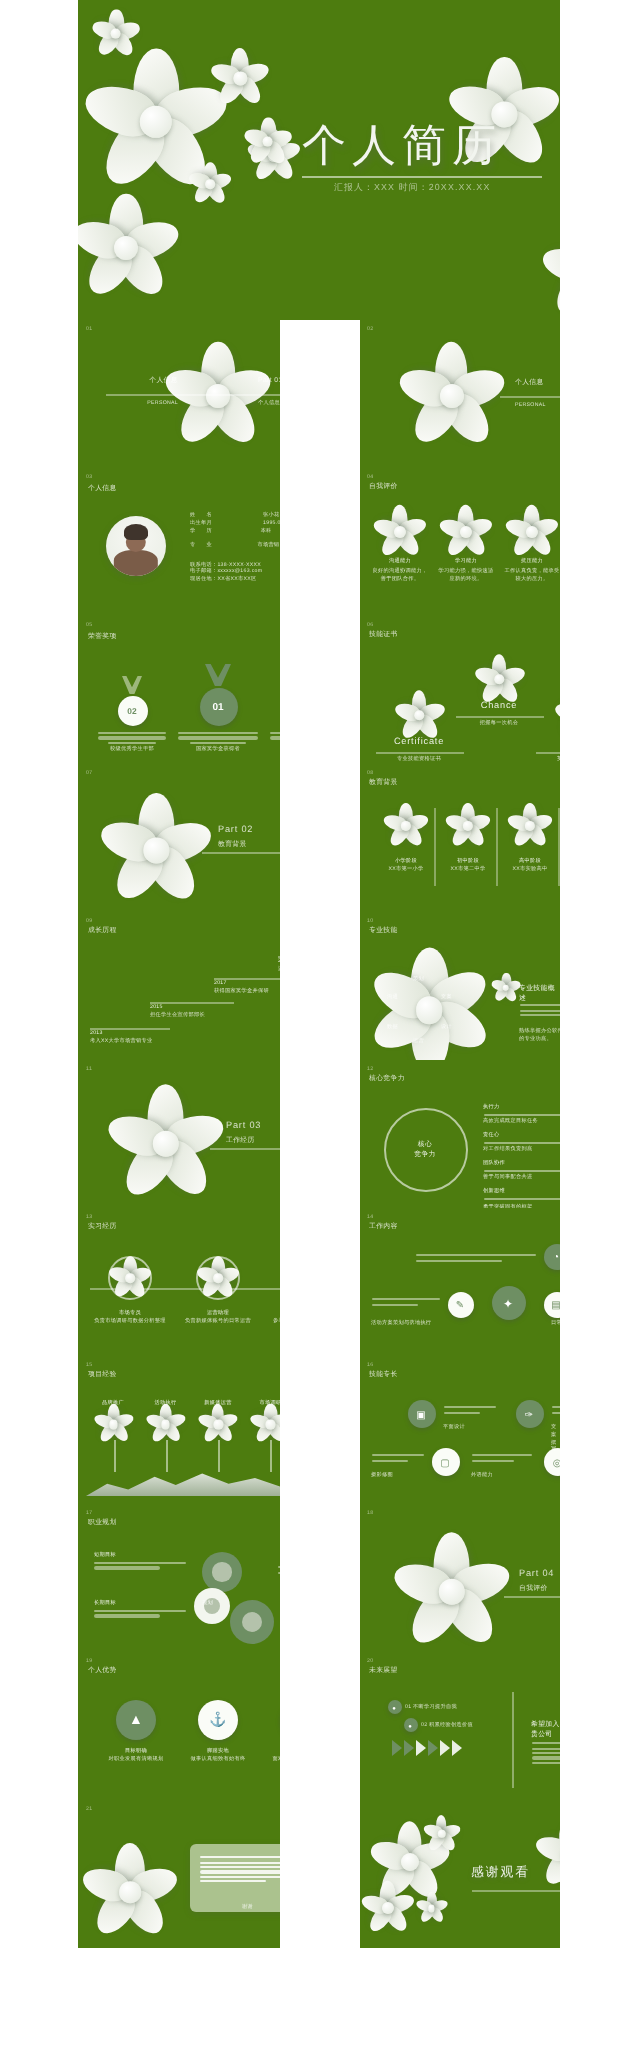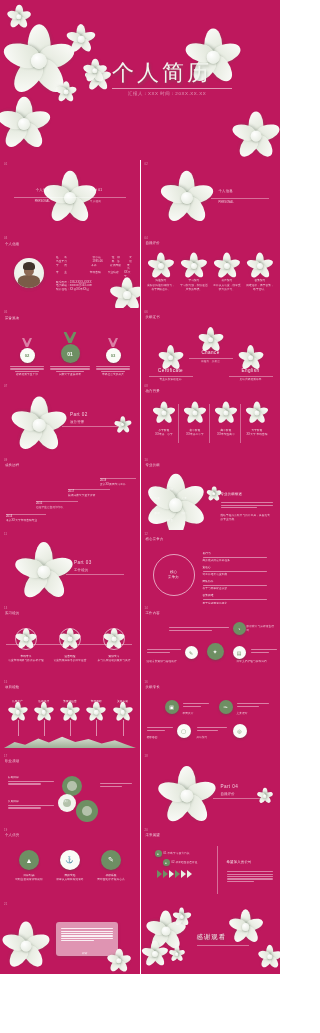--- a/index.html
+++ b/index.html
@@ -2,21 +2,21 @@
 <html><head>
 <meta charset="utf-8">
 <style>
   * { box-sizing: border-box; margin:0; padding:0; }
   html,body { width:280px; height:1033px; background:#ffffff; }
   body { font-family:"Liberation Sans", sans-serif; overflow:hidden; }
 
   .deck { width:280px; height:1033px; background:#fff; display:flex; flex-direction:column; }
 
   
-  .slide { position:relative; background:#be185d; overflow:hidden; }
+  .slide { position:relative; background:#4d7c0f; overflow:hidden;margin-left:39px; }
   .row { display:flex; width:280px; gap:1px; background:#fff; }
   .row > .slide { width:139.5px; height:74px; }
 
   .hero { width:280px; height:160px; }
 
   
   .flower { position:absolute; }
   .flower i {
     position:absolute; left:50%; top:50%;
     width:42%; height:68%;

